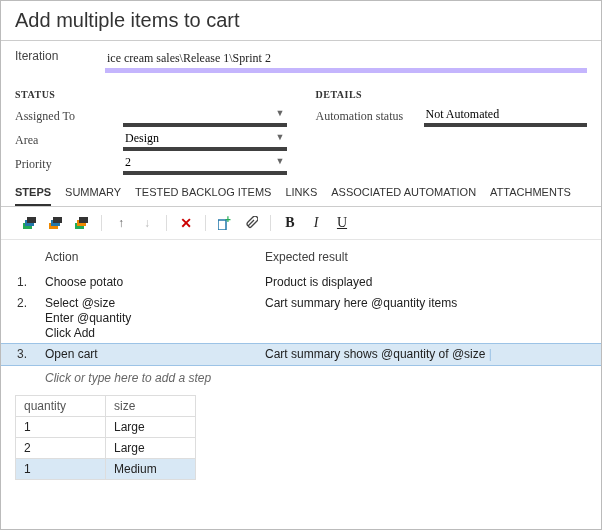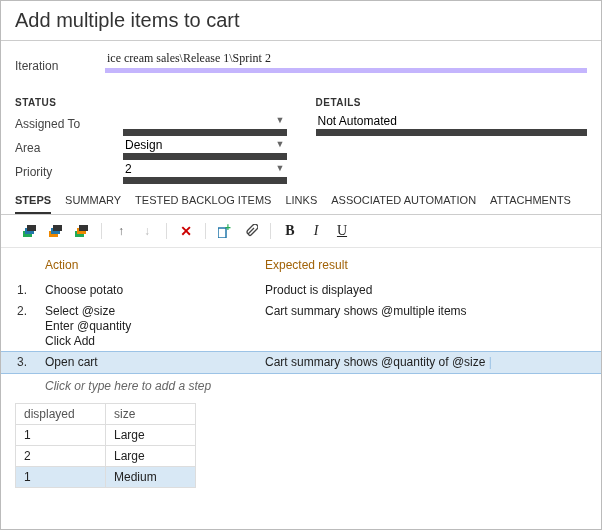--- a/index.html
+++ b/index.html
@@ -15,47 +15,47 @@
     overflow: hidden;
   }
   .title-bar {
     padding: 8px 14px;
     border-bottom: 1px solid #ccc;
     font-size: 20px;
     font-weight: 300;
     color: #333;
   }
   .content { padding: 8px 14px 0 14px; }
-  .field-row { display: flex; align-items: flex-end; margin-bottom: 24px; }
+  .field-row { display: flex; align-items: flex-start; margin-bottom: 16px; }
   .field-row label { width: 90px; color: #444; }
   .field-row input[type=text] {
     flex: 1;
     border: none;
     border-bottom: 5px solid #c4b5fd;
     padding: 2px 2px;
     font-family: Liberation Serif, serif;
     font-size: 12px;
     color: #222;
   }
-  .cols { display: flex; gap: 29px; }
+  .cols { display: flex; gap: 29px; font-family: Liberation Serif, serif; }
   .col { flex: 1; }
   .section-head {
     font-size: 10px;
     font-weight: 700;
     letter-spacing: 0.5px;
     color: #333;
     margin-bottom: 6px;
   }
   .kv { display: flex; align-items: center; margin-bottom: 4px; height: 20px; }
   .kv label { flex: 0 0 108px; color: #444; }
   .kv .val { flex: 1; position: relative; }
   .kv .val input {
     width: 100%;
     border: none;
-    border-bottom: 7px solid #404040;
+    border-bottom: 4px solid #404040;
     padding: 1px 14px 1px 2px;
     font-family: inherit; font-size: 12px;
   }
   .kv .chev {
     position: absolute; right: 2px; top: 2px;
     font-size: 9px; color: #666; pointer-events: none;
   }
   .tabs {
     display: flex; gap: 14px;
     border-bottom: 1px solid #ccc;
@@ -79,21 +79,21 @@
   .italic-i { font-style: italic; font-family: serif; font-size: 14px; }
   .under-i { text-decoration: underline; font-family: serif; font-size: 14px; }
 
   .steps-area { padding: 6px 14px 0 14px; }
   .steps-grid { width: 100%; }
   .steps-head, .steps-row {
     display: grid;
     grid-template-columns: 30px 220px 230px 1fr;
     align-items: start;
   }
-  .steps-head { color: #a16207; padding: 4px 0 8px 0; }
+  .steps-head { color: #404040; padding: 4px 0 8px 0; }
   .steps-head .att { text-align: right; }
   .steps-row { padding: 3px 0; }
   .steps-row .num { color: #333; padding-left: 2px; }
   .steps-row.selected {
     background: #d8e8f5;
     outline: 1px solid #9cc3e6;
     margin-left: -14px; margin-right: -14px;
     padding-left: 14px; padding-right: 14px;
   }
   .steps-row .caret { color: #9cc3e6; }
@@ -148,20 +148,21 @@
         <div class="val">
           <input type="text" value="2" style="">
           <span class="chev">▼</span>
         </div>
       </div>
     </div>
 
     <div class="col">
       <div class="section-head">DETAILS</div>
       <div class="kv">
+        <label>Automation status</label>
         <div class="val">
           <input type="text" value="Not Automated" style="">
         </div>
       </div>
     </div>
   </div>
 </div>
 
 <div class="tabs">
   <div class="tab active">STEPS</div>
@@ -228,38 +229,38 @@
     <div class="steps-row">
       <div class="num">1.</div>
       <div class="action-lines">Choose potato</div>
       <div>Product is displayed</div>
       <div></div>
     </div>
 
     <div class="steps-row">
       <div class="num">2.</div>
       <div class="action-lines">Select @size<br>Enter @quantity<br>Click Add</div>
-      <div>Cart summary shows @multiple items</div>
+      <div>Cart summary here @quantity items</div>
       <div></div>
     </div>
 
     <div class="steps-row selected">
       <div class="num">3.</div>
       <div class="action-lines">Open cart</div>
       <div><span>Cart summary shows @quantity of @size</span><span class="caret">&nbsp;|</span></div>
       <div></div>
     </div>
   </div>
 
   <div class="placeholder-row">Click or type here to add a step</div>
 
   <table class="param-table">
     <tbody>
         <tr>
-      <th>displayed</th>
+      <th>quantity</th>
       <th>size</th>
     </tr>
     <tr>
       <td>1</td>
       <td>Large</td>
     </tr>
     <tr>
       <td>2</td>
       <td>Large</td>
     </tr>

